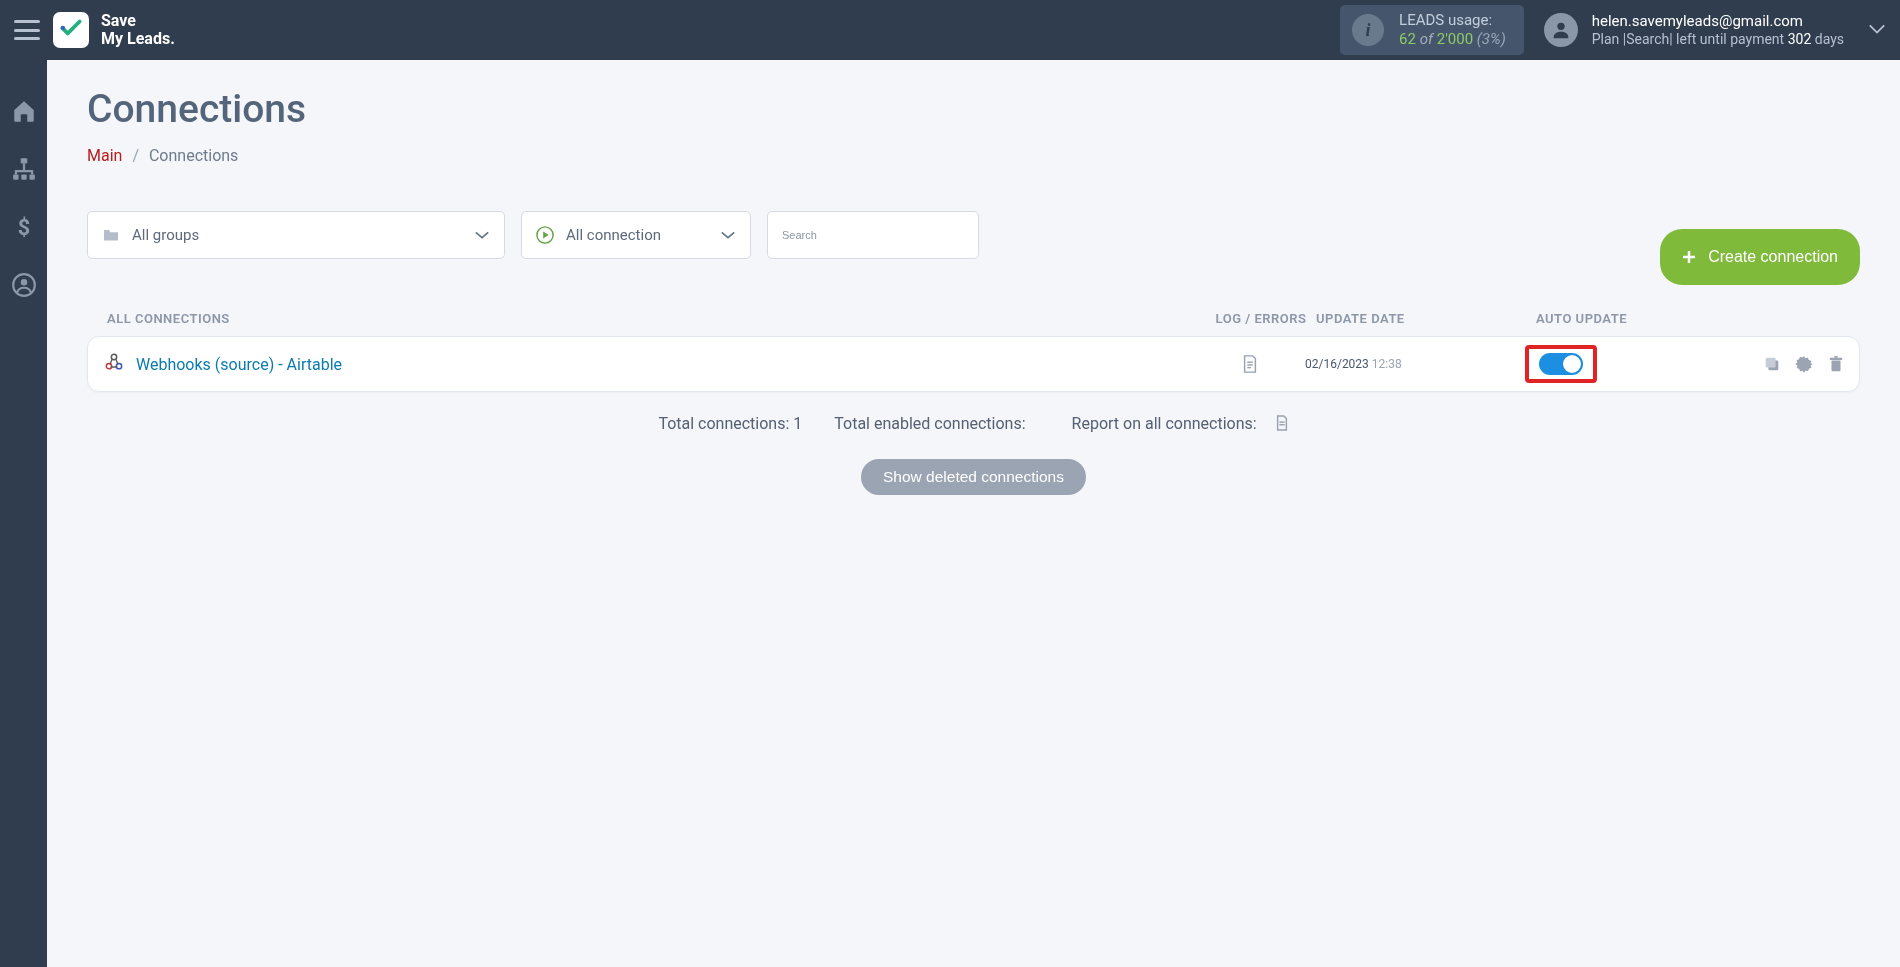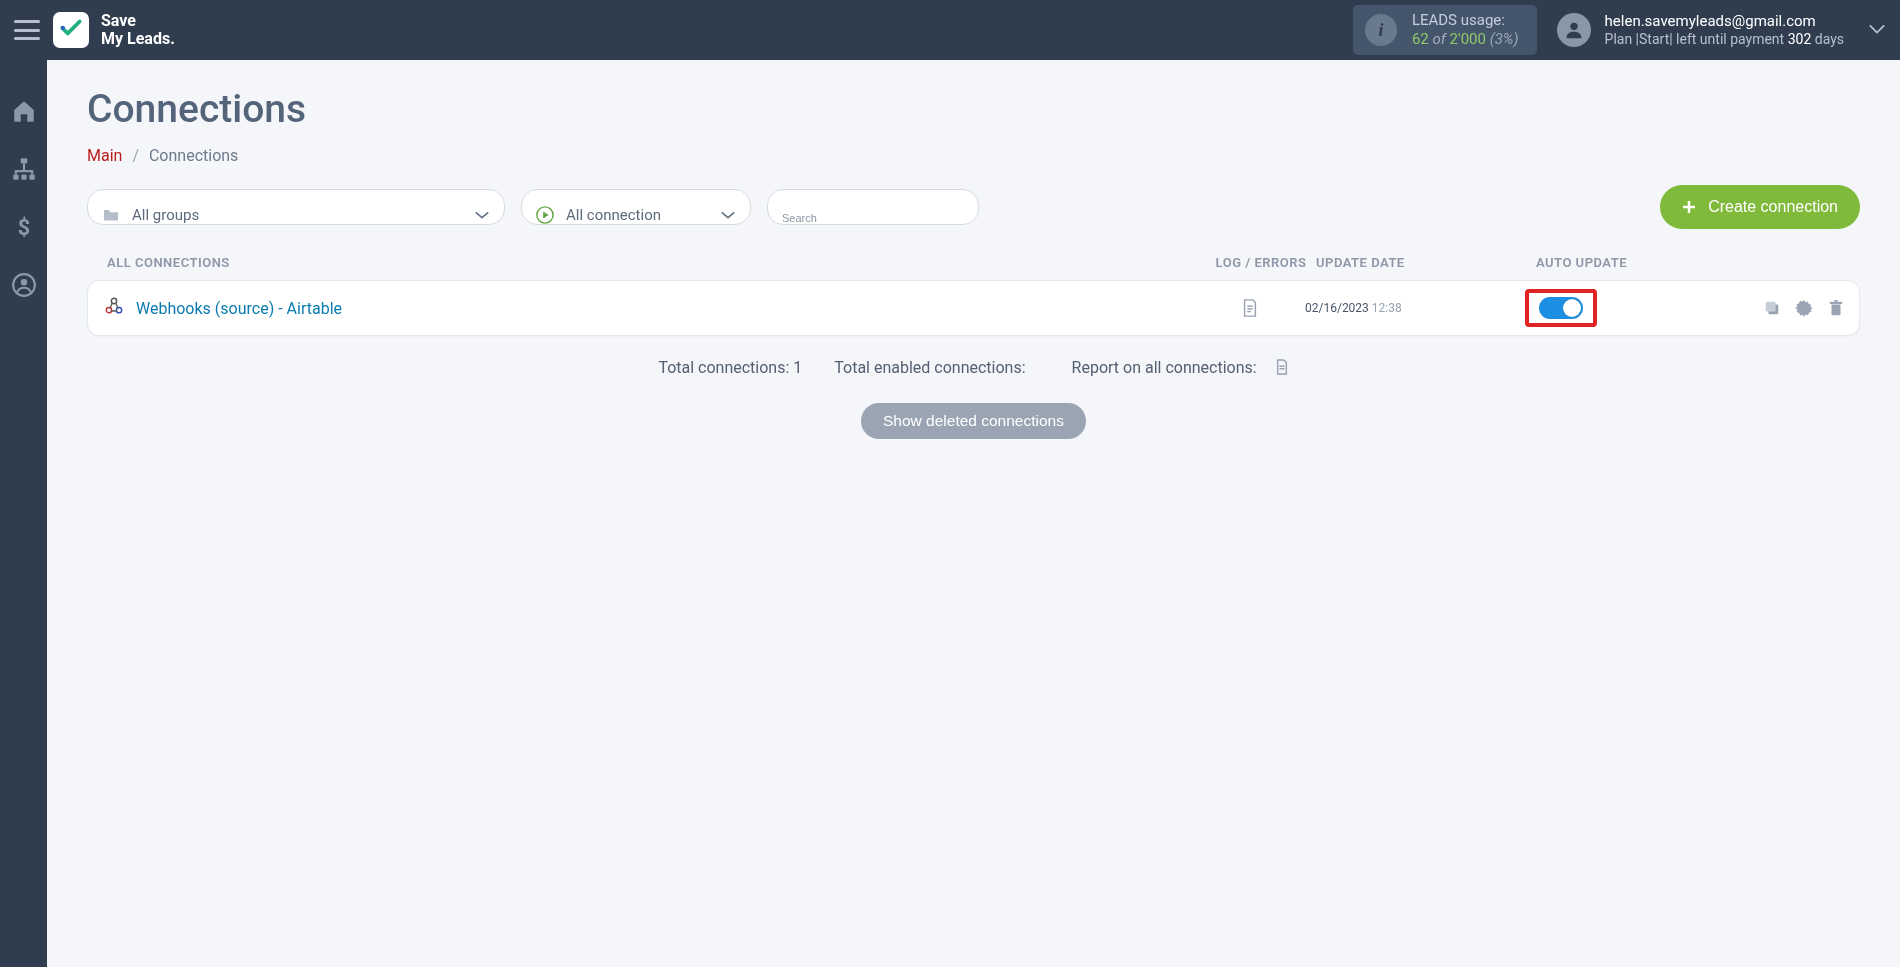--- a/index.html
+++ b/index.html
@@ -71,39 +71,40 @@
 
   .main { flex:1; padding: 26px 40px 40px 40px; overflow:auto; }
 
   h1.page-title { font-size: 39px; font-weight:500; color:#54647a; margin-bottom: 14px; }
   .crumbs { font-size:16px; color:#6f7b8d; margin-bottom: 20px; }
   .crumbs a { color:#b91c1c; text-decoration:none; }
   .crumbs .sep { margin: 0 6px; color:#9aa5b5; }
 
   .filter-row { display:flex; align-items:center; gap: 16px; margin-bottom: 26px; }
   .select-box, .search-box {
-    height: 36px; background:#fff; border:1px solid #d6dbe3; border-radius:16px;
-    display:flex; align-items:flex-end; padding:0 14px; color:#5d6a7c;
+    height: 48px; background:#fff; border:1px solid #d6dbe3; border-radius:5px;
+    display:flex; align-items:center; padding:0 14px; color:#5d6a7c;
   }
   .select-box { width: 418px; justify-content:space-between; }
   .select-box.small { width: 230px; }
   .select-box .left { display:flex; align-items:center; gap:12px; }
   .caret svg { width:16px; height:10px; stroke:#6a7789; stroke-width:2; fill:none; }
   .play-ic { width:18px; height:18px; }
   .folder-ic { width:18px; height:14px; fill:#b4bdc9; }
 
   .search-box { width: 212px; }
   .search-box input { border:none; outline:none; width:100%; font-size:11px; color:#5d6a7c; background:transparent; }
   .search-box input::placeholder { color:#8b96a6; }
 
   .filter-spacer { flex:1; }
   .create-btn {
-    height:44px; padding:0 22px; border:none; border-radius:22px;
+    height:56px; padding:0 22px; border:none; border-radius:22px;
     background:#80ba3b; color:#fff; font-size:16px; display:flex; align-items:center; gap:12px;
     cursor:pointer;
+    margin-top:44px;
   }
   .create-btn svg { width:14px; height:14px; stroke:#fff; stroke-width:2.5; }
 
   .cols {
     display:grid;
     grid-template-columns: 1fr 110px 220px 200px 120px;
     align-items:center;
     font-size:13px; letter-spacing:0.5px; color:#8d97a8; font-weight:600;
     padding: 0 4px 10px 4px;
     margin-left: 16px;
@@ -192,21 +193,21 @@
   <div class="acct">
     <div class="avatar">
       <svg viewBox="0 0 24 24">
           <circle cx="12" cy="8" r="4"></circle>
           <path d="M4 20c0-4 4-6 8-6s8 2 8 6v1H4z"></path>
         </svg>
     </div>
     <div class="acct-lines">
       <div class="email">helen.savemyleads@gmail.com</div>
       <div class="plan">
-        <span>Plan |Start|  left until payment </span><b>302</b><span> days</span>
+        <span>Plan |Search|  left until payment </span><b>302</b><span> days</span>
       </div>
     </div>
   </div>
   <div class="caret-down">
     <svg viewBox="0 0 20 12">
         <polyline points="2,2 10,10 18,2"></polyline>
       </svg>
   </div>
 </div>
 

